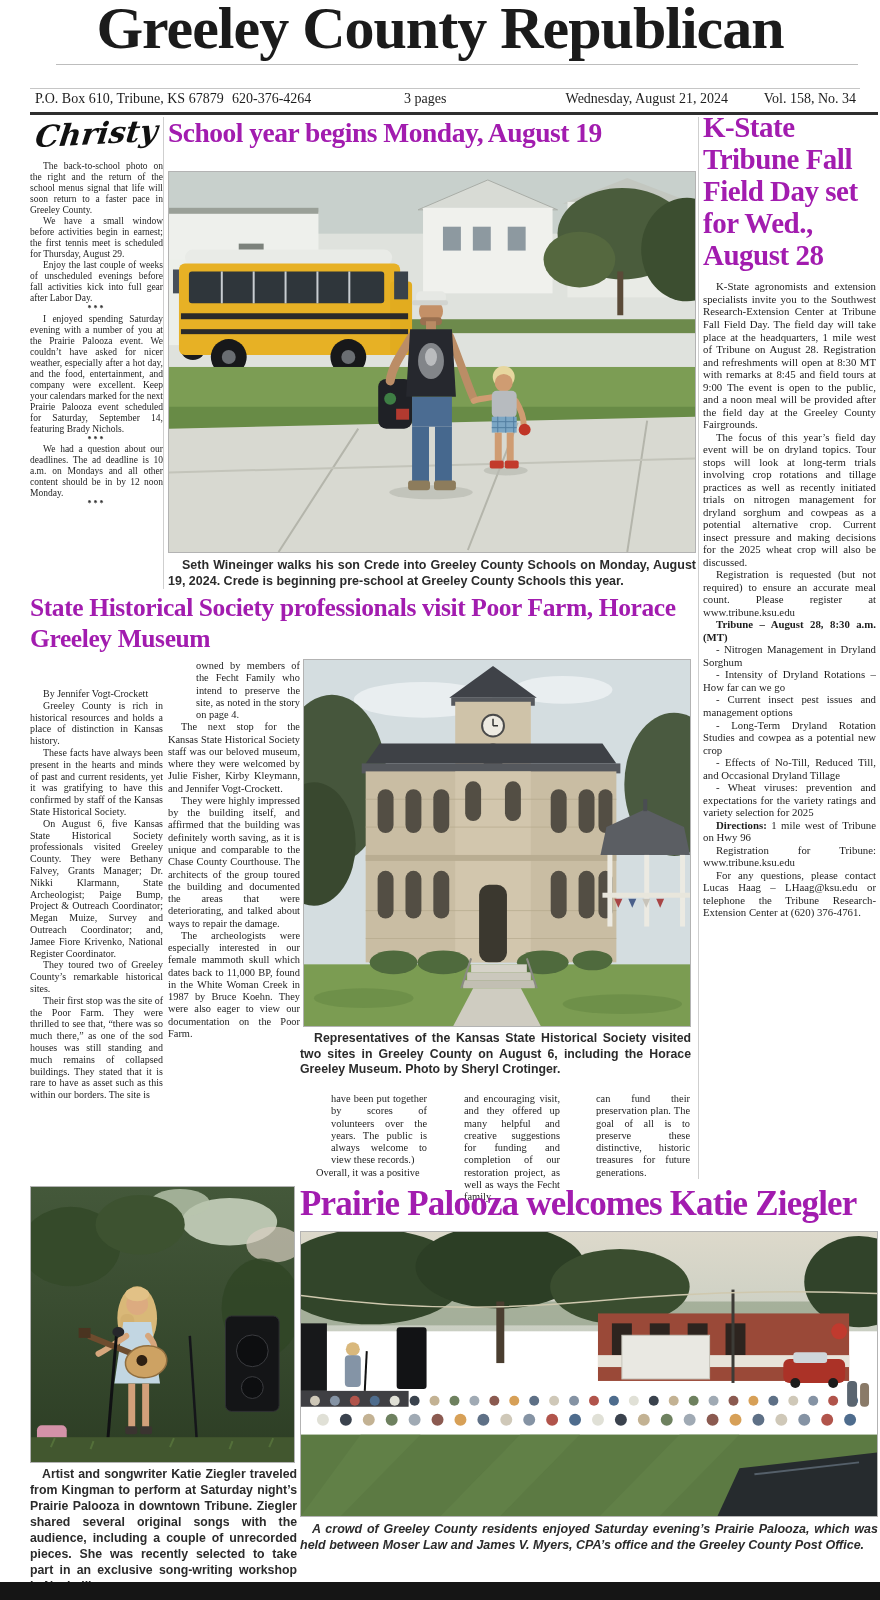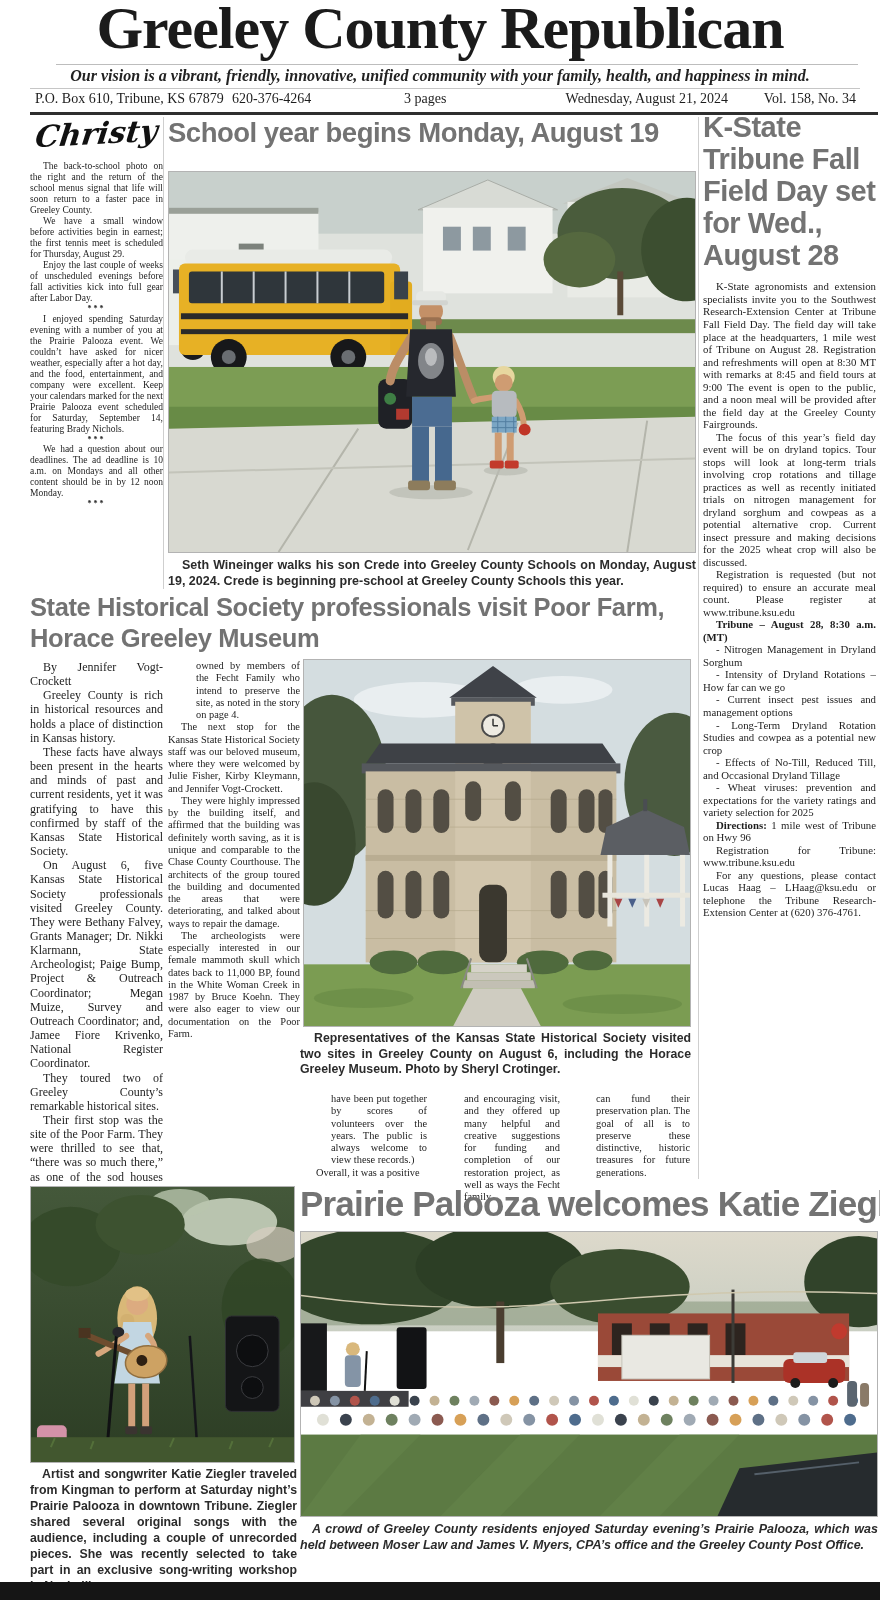--- a/index.html
+++ b/index.html
@@ -17,21 +17,21 @@
   .rule-b { top:88px; left:30px; right:20px; background:#c6c6c6; }
   .infobar { top:91px; left:0; width:880px; height:20px; font-size:14px; color:#1d1d1d; }
   .info-address { position:absolute; left:35px; }
   .info-phone   { position:absolute; left:232px; }
   .info-pages   { position:absolute; left:404px; }
   .info-date    { position:absolute; right:152px; }
   .info-vol     { position:absolute; right:24px; }
   .rule-thick { top:112px; left:30px; right:2px; height:3px; background:#2e2e2e; }
 
   
-  .headline { font-family:Liberation Sans, sans-serif; font-weight:bold; color:#737373; margin:0; }
+  .headline { font-family:Liberation Serif, serif; font-weight:bold; color:#a21caf; margin:0; }
   .body-text { text-align:justify; }
   .para { margin:0; text-indent:13px; }
   .para.sep { text-indent:0; text-align:center; letter-spacing:2px; font-weight:bold; font-size:0.85em; }
   .para.cont { text-indent:0;margin-left:28px; }
   .caption { font-family:"Liberation Sans", sans-serif; font-weight:bold; color:#2b2b2b; text-align:justify; text-indent:14px; }
   .bold { font-weight:bold; }
   .vdiv { width:1px; background:#cfcfcf; }
 
   
   .christy { left:30px; top:116px; width:133px; }
@@ -47,21 +47,21 @@
   .school-photo { left:168px; top:171px; width:528px; height:382px; border:1px solid #b3b3b3; }
   .school-caption { left:168px; top:558px; width:528px; font-size:12.5px; line-height:1.27; }
 
   
   .kstate { left:703px; top:112px; width:173px; }
   .kstate-headline { font-size:29px; line-height:1.1; letter-spacing:-0.5px; margin:0 0 9px 0; }
   .kstate-body { font-size:10.8px; line-height:1.16; }
 
   
   .hist-headline { left:30px; top:592px; width:692px; font-size:25.5px; line-height:1.23; letter-spacing:-0.4px; }
-  .hist-col1 { left:30px;  top:660px; width:133px; font-size:12px; line-height:1.18; }
+  .hist-col1 { left:30px;  top:688px; width:133px; font-size:10px; line-height:1.18; }
   .hist-col2 { left:168px; top:660px; width:132px; font-size:10.4px; line-height:1.18; }
   .museum-photo { left:303px; top:659px; width:388px; height:368px; border:1px solid #b3b3b3; }
   .hist-caption { left:300px; top:1031px; width:391px; font-size:12.3px; line-height:1.28; }
   .hist-col3 { left:303px; top:1093px; width:124px; font-size:10.4px; line-height:1.18; }
   .hist-col4 { left:436px; top:1093px; width:124px; font-size:10.4px; line-height:1.18; }
   .hist-col5 { left:568px; top:1093px; width:122px; font-size:10.4px; line-height:1.18;font-family:Liberation Serif, serif; }
 
   
   .palooza-headline { left:300px; top:1184px; width:578px; font-size:35px; letter-spacing:-0.8px; white-space:nowrap; }
   .katie-photo { left:30px; top:1186px; width:265px; height:277px; border:1px solid #b3b3b3; }
@@ -73,21 +73,20 @@
 
   svg { display:block; width:100%; height:100%; }
 </style>
 </head>
 <body>
 
 <div class="page">
 
   <h1 class="abs masthead-title">Greeley County Republican</h1>
   <div class="abs rule rule-a"></div>
-  <div class="abs tagline">Our vision is a vibrant, friendly, innovative, unified community with your family, health, and happiness in mind.</div>
   <div class="abs rule rule-b"></div>
   <div class="abs infobar">
     <span class="info-address">P.O. Box 610, Tribune, KS 67879</span>
     <span class="info-phone">620-376-4264</span>
     <span class="info-pages">3 pages</span>
     <span class="info-date">Wednesday, August 21, 2024</span>
     <span class="info-vol">Vol. 158, No. 34</span>
   </div>
   <div class="abs rule-thick"></div>
 

